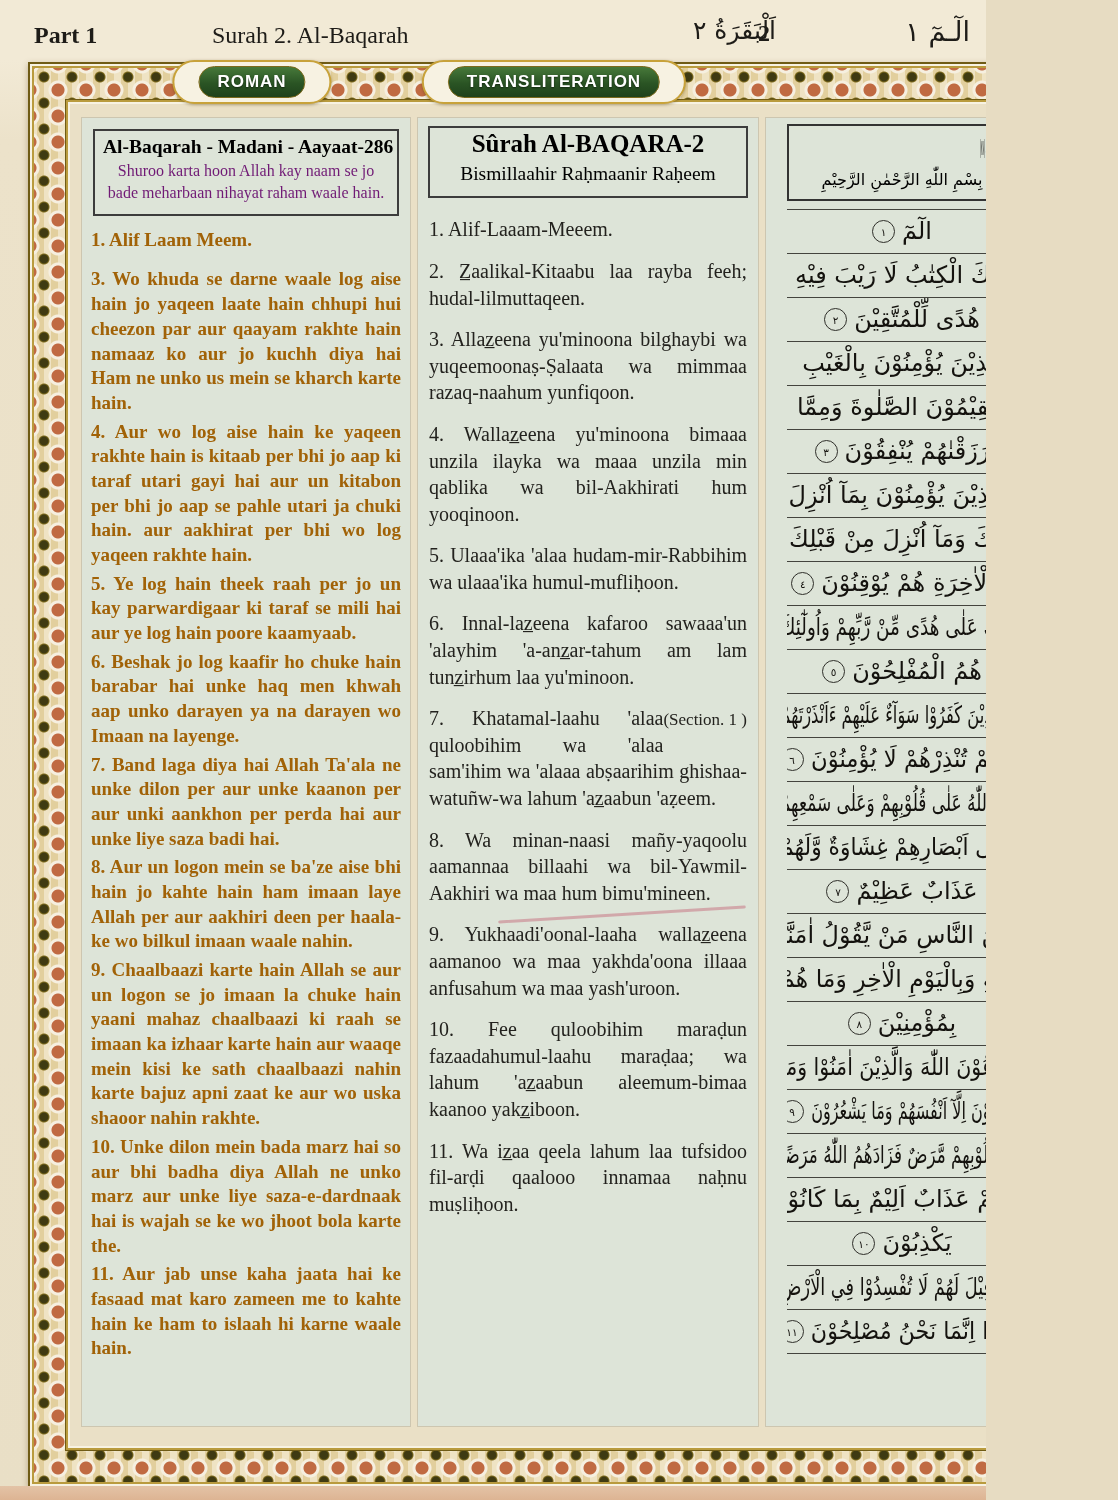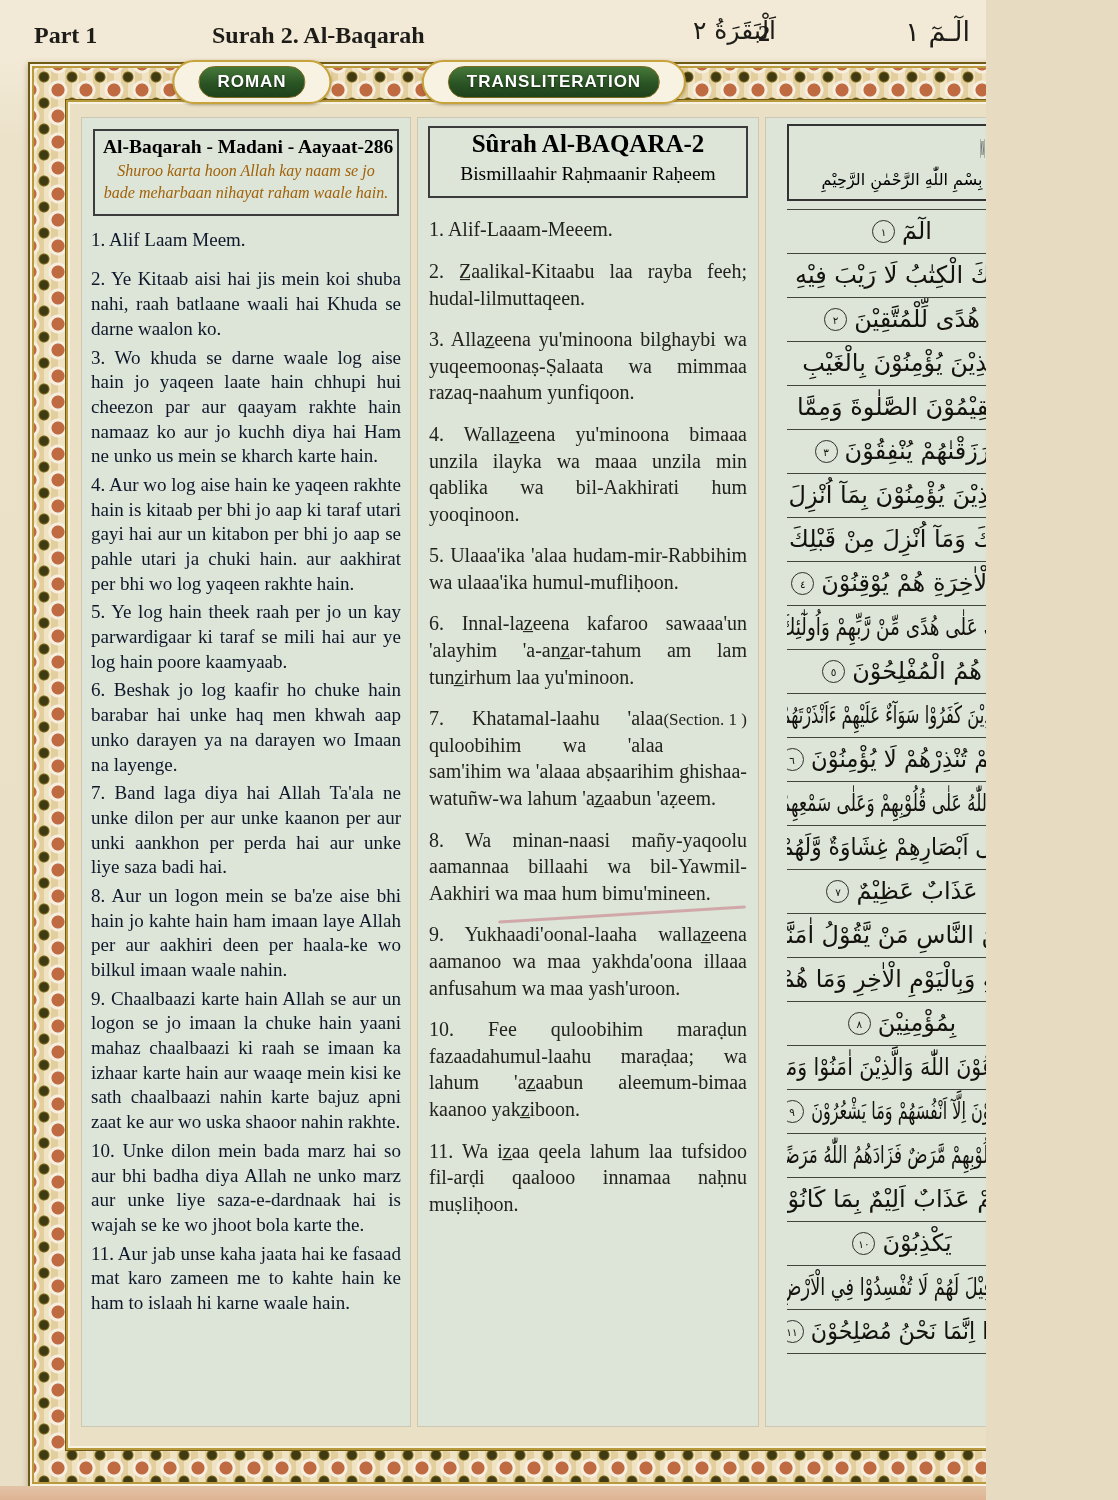--- a/index.html
+++ b/index.html
@@ -2,21 +2,21 @@
 <html><head>
 <meta charset="utf-8">
 <style>
   html,body{margin:0;padding:0;}
   body{width:1118px;height:1500px;font-family:"Liberation Serif",serif;background:#e7dcc2;}
   .page{position:relative;width:986px;height:1500px;background:linear-gradient(#f2ead6 0 60px,#ece2ca 140px,#e9dfc6 100%);overflow:hidden;}
 
   
   .runhead{position:absolute;top:16px;left:0;width:100%;height:42px;color:#1e1c18;}
   .rh-part{position:absolute;left:34px;top:6px;font-size:24px;font-weight:bold;}
-  .rh-title{position:absolute;left:212px;top:6px;font-size:24px;font-weight:bold;}
+  .rh-title{position:absolute;left:212px;top:6px;font-size:24px;font-weight:normal;}
   .rh-num{position:absolute;left:758px;top:4px;font-size:24px;font-weight:bold;}
   .rh-ar1{position:absolute;right:210px;top:0;font-size:25px;font-family:"DejaVu Sans",sans-serif;direction:rtl;}
   .rh-ar2{position:absolute;right:16px;top:0;font-size:27px;font-family:"DejaVu Sans",sans-serif;direction:rtl;}
 
   
   .frame{position:absolute;left:28px;top:62px;width:1062px;height:1422px;
     background-color:#d9b95f;
     background-image:
       radial-gradient(circle, #3f3a12 4px, #7c6a1c 5px, transparent 6px),
       radial-gradient(circle, #c06a42 6px, transparent 7px),
@@ -41,22 +41,22 @@
   
   .cols{position:absolute;left:12px;right:14px;top:14px;bottom:20px;display:flex;gap:8px;}
   .col{background:#dde4d8;overflow:hidden;box-shadow:0 0 0 1px rgba(120,120,110,.25);}
   .col-roman{width:310px;padding:8px 9px;}
   .col-translit{width:324px;padding:4px 8px;}
   .col-arabic{flex:1;padding:4px 20px;}
 
   
   .r-head{border:2px solid #3c3c3c;margin:3px 2px 12px;padding:5px 8px 9px;text-align:center;}
   .r-title{font-size:19.5px;font-weight:bold;white-space:nowrap;display:inline-block;}
-  .r-sub{font-size:16px;font-style:italic;line-height:1.4;color:#a16207;margin-top:2px;}
-  .r-verses p{font-size:19px;line-height:1.3;text-align:justify;margin:0 0 4px;color:#0f172a;}
+  .r-sub{font-size:16px;line-height:1.4;color:#701a75;margin-top:2px;}
+  .r-verses p{font-size:19px;line-height:1.3;text-align:justify;margin:0 0 4px;color:#a16207;font-weight:bold;}
   .r-verses p:first-child{margin-bottom:15px;}
 
   
   .t-head{border:2px solid #3c3c3c;margin:4px 2px 18px;padding:2px 4px 10px;text-align:center;}
   .t-title{font-size:25px;font-weight:bold;white-space:nowrap;display:inline-block;}
   .t-sub{font-size:19.5px;line-height:1.3;margin-top:3px;}
   .t-verses p{font-size:20px;line-height:1.33;text-align:justify;margin:0 0 15px;padding:0 3px;color:#23221e;}
   .t-note{float:right;font-size:17px;padding-top:4px;}
   .t-note:empty{display:none;}
 
@@ -114,21 +114,20 @@
     <div class="frame-inner">
       <div class="cols">
 
         <div class="col col-roman">
           <div class="r-head">
             <span class="r-title fit">Al-Baqarah - Madani - Aayaat-286</span>
             <div class="r-sub">Shuroo karta hoon Allah kay naam se jo bade meharbaan nihayat raham waale hain.</div>
           </div>
           <div class="r-verses">
               <p>1. Alif Laam Meem.</p>
-              <p>2. Ye Kitaab aisi hai jis mein koi shuba nahi, raah batlaane waali hai Khuda se darne waalon ko.</p>
               <p>3. Wo khuda se darne waale log aise hain jo yaqeen laate hain chhupi hui cheezon par aur qaayam rakhte hain namaaz ko aur jo kuchh diya hai Ham ne unko us mein se kharch karte hain.</p>
               <p>4. Aur wo log aise hain ke yaqeen rakhte hain is kitaab per bhi jo aap ki taraf utari gayi hai aur un kitabon per bhi jo aap se pahle utari ja chuki hain. aur aakhirat per bhi wo log yaqeen rakhte hain.</p>
               <p>5. Ye log hain theek raah per jo un kay parwardigaar ki taraf se mili hai aur ye log hain poore kaamyaab.</p>
               <p>6. Beshak jo log kaafir ho chuke hain barabar hai unke haq men khwah aap unko darayen ya na darayen wo Imaan na layenge.</p>
               <p>7. Band laga diya hai Allah Ta'ala ne unke dilon per aur unke kaanon per aur unki aankhon per perda hai aur unke liye saza badi hai.</p>
               <p>8. Aur un logon mein se ba'ze aise bhi hain jo kahte hain ham imaan laye Allah per aur aakhiri deen per haala-ke wo bilkul imaan waale nahin.</p>
               <p>9. Chaalbaazi karte hain Allah se aur un logon se jo imaan la chuke hain yaani mahaz chaalbaazi ki raah se imaan ka izhaar karte hain aur waaqe mein kisi ke sath chaalbaazi nahin karte bajuz apni zaat ke aur wo uska shaoor nahin rakhte.</p>
               <p>10. Unke dilon mein bada marz hai so aur bhi badha diya Allah ne unko marz aur unke liye saza-e-dardnaak hai is wajah se ke wo jhoot bola karte the.</p>
               <p>11. Aur jab unse kaha jaata hai ke fasaad mat karo zameen me to kahte hain ke ham to islaah hi karne waale hain.</p>
             </div>

